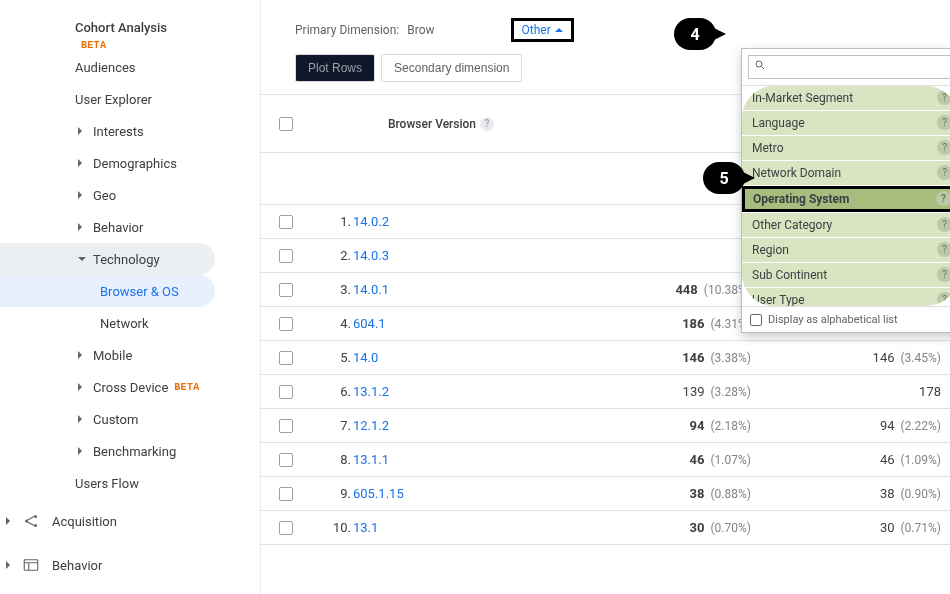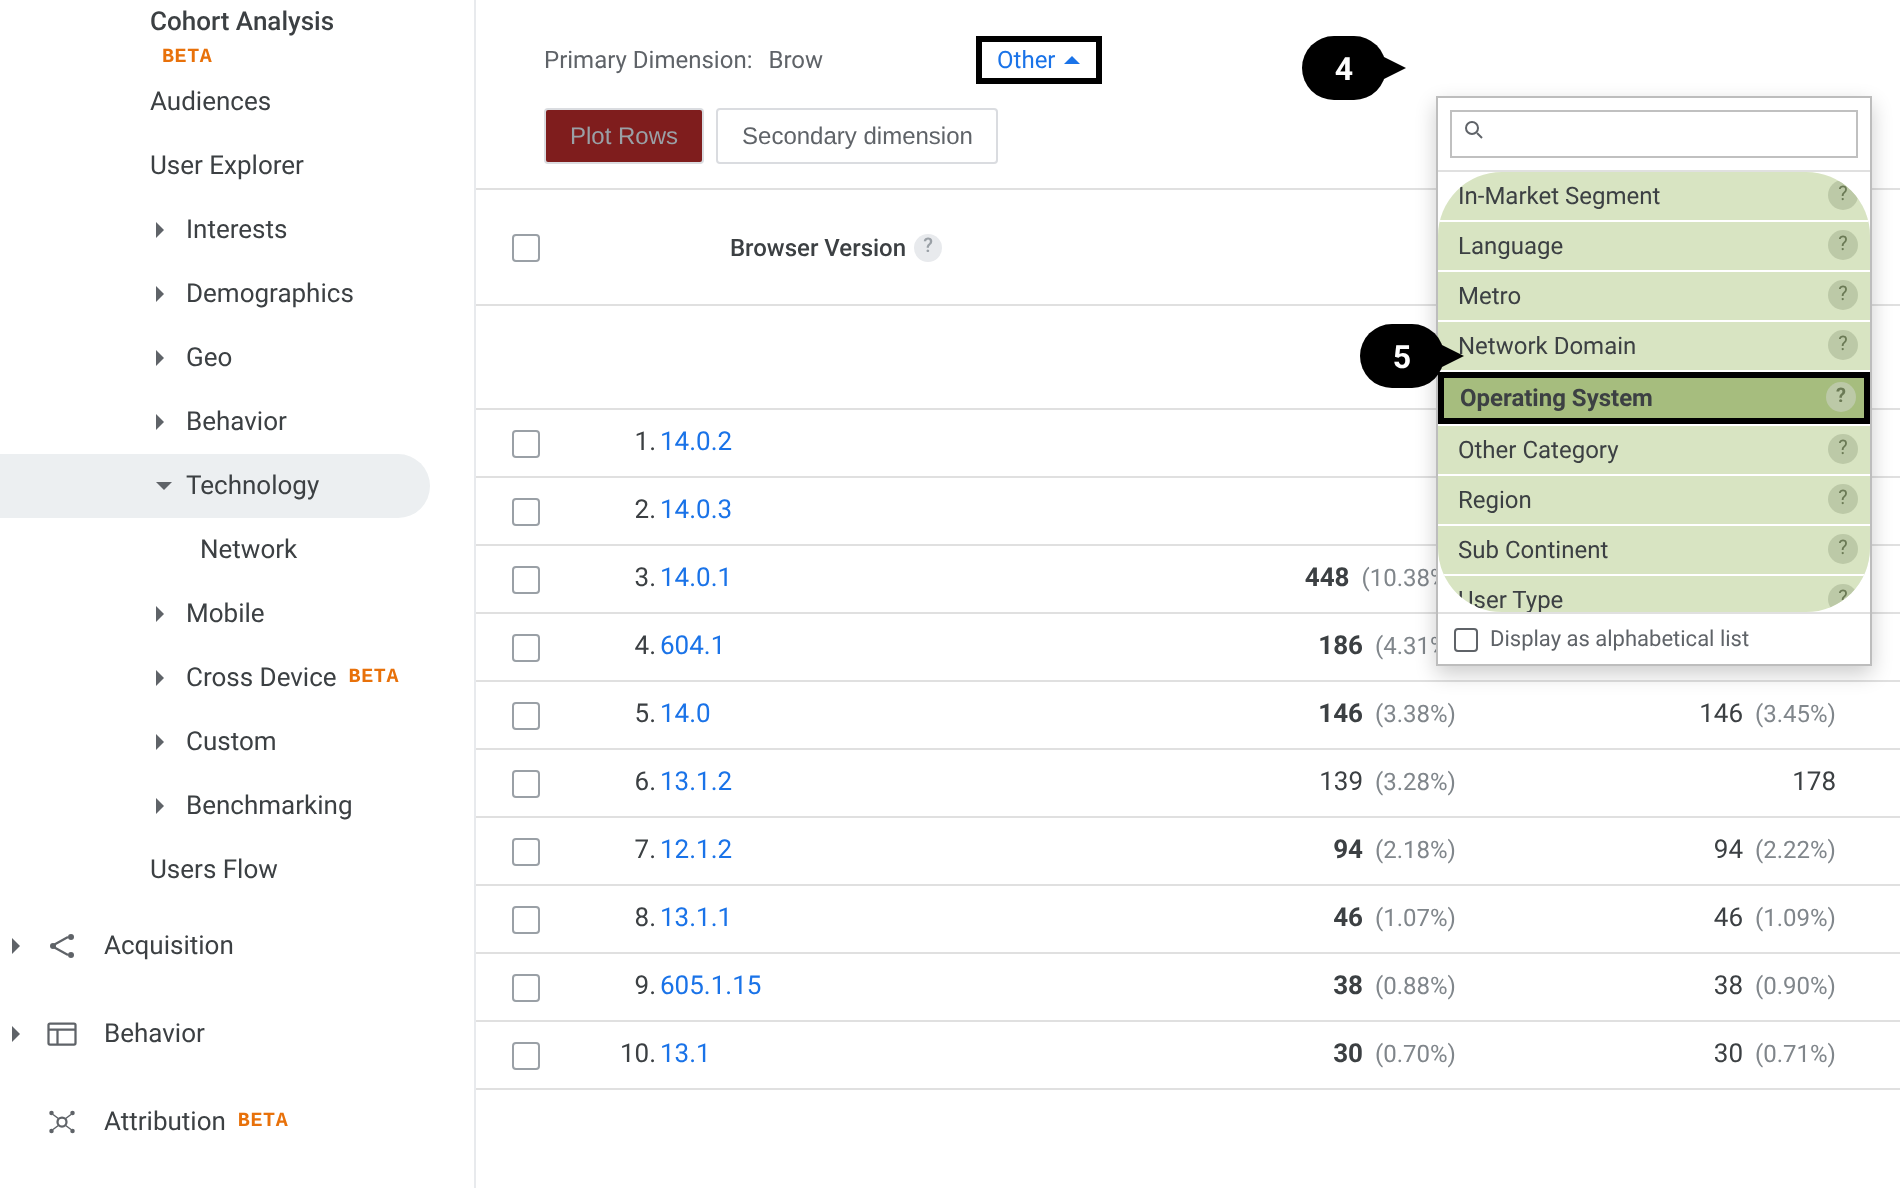--- a/index.html
+++ b/index.html
@@ -9,22 +9,22 @@
     font-size: 13px;
     color: #3c4043;
     background: #fff;
     width: 950px;
     height: 594px;
     overflow: hidden;
     position: relative;
   }
   .layout { display: flex; height: 100%; }
   .sidebar {
-    width: 238px;
-    padding-top: 0;
+    width: 261px;
+    padding-top: 16px;
     border-right: 1px solid #e8eaed;
     overflow: hidden;
   }
   .sidebar .indent1 { padding-left: 75px; font-size: 13px; }
   .sidebar .indent2 { padding-left: 93px; font-size: 13px; }
   .sidebar .indent3 { padding-left: 100px; font-size: 13px; }
   .sidebar .item {
     height: 32px;
     display: flex;
     align-items: center;
@@ -120,21 +120,21 @@
     border-bottom: 4px solid #1a73e8;
   }
   .toolbar {
     display: flex;
     align-items: center;
     padding: 12px 0 12px 34px;
     gap: 6px;
   }
   .plot-btn {
     border: 1px solid #dadce0;
-    background: #7f1d1d;
+    background: #0f172a;
     color: #9aa0a6;
     padding: 6px 12px;
     border-radius: 2px;
     font-size: 12px;
   }
   .sec-dim-btn {
     border: 1px solid #dadce0;
     background: #fff;
     color: #5f6368;
     padding: 6px 12px;
@@ -323,20 +323,23 @@
         <span>Geo</span>
       </div>
     <div class="item indent2">
         <span class="chevron"></span>
         <span>Behavior</span>
       </div>
     <div class="item indent2 pill" style="width:215px;">
         <span class="chevron down"></span>
         <span>Technology</span>
       </div>
+    <div class="item indent3 selected" style="width:215px;">
+        <span>Browser &amp; OS</span>
+      </div>
     <div class="item indent3">
         <span>Network</span>
       </div>
     <div class="item indent2">
         <span class="chevron"></span>
         <span>Mobile</span>
       </div>
     <div class="item indent2">
         <span class="chevron"></span>
         <span>Cross Device</span>

